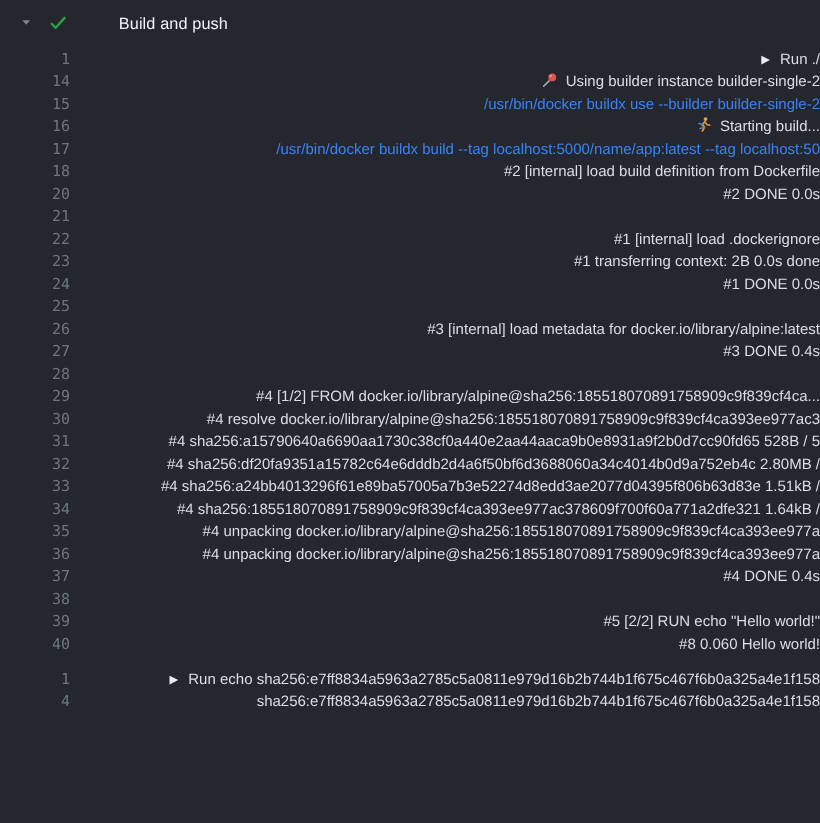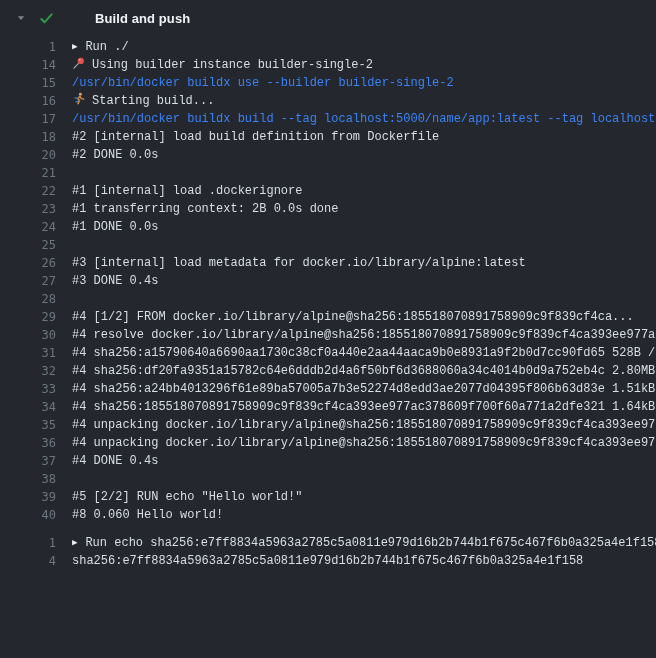--- a/index.html
+++ b/index.html
@@ -14,34 +14,34 @@
     display: flex; align-items: center;
     height: 20px; padding: 0 16px;
     cursor: pointer;
   }
   .sec-build .section-header { margin-top: 8px; }
   .sec-inspect .section-header { margin-top: 8px; }
   .sec-digest .section-header { margin-top: 14px; }
   .chev { width: 10px; display: inline-flex; justify-content: center; margin-right: 12px; flex: none; }
   .check { width: 16px; display: inline-flex; justify-content: center; margin-right: 10px; flex: none; }
   .sec-title {
-    color: #f0f4f8; font-size: 13px; font-weight: 700;
+    color: #f0f4f8; font-size: 13px; font-weight: 400;
     letter-spacing: 0.1px;
     padding-left: 31px;
   }
   .lines { margin: 10px 0 8px 0; }
   .log-line { display: flex; height: 18px; }
   .ln {
     width: 56px; flex: none; text-align: right; margin-right: 16px;
     font-family: "DejaVu Sans Mono", monospace; font-size: 12px; line-height: 18px;
     color: #6d7680; cursor: pointer;
   }
   .lt {
-    font-family: Liberation Mono, monospace; font-size: 12px; line-height: 18px;
-    color: #d9dfe6; white-space: pre; overflow: hidden; flex: 1;
+    font-family: Liberation Sans, sans-serif; font-size: 12px; line-height: 18px;
+    color: #d9dfe6; white-space: pre; overflow: hidden; flex: 1; text-align: right;
   }
   .lt.command { color: #3b82f6; }
   .expander { font-size: 9px; margin-right: 8px; color: #e6edf3; cursor: pointer; display: inline-block; vertical-align: 1px; }
   .emoji { display: inline-block; width: 14px; height: 14px; margin-right: 6px; vertical-align: -2px; }
   .emoji svg { display: block; }
 </style>
 </head>
 <body>
 
 <div class="log-viewer" id="viewer">

